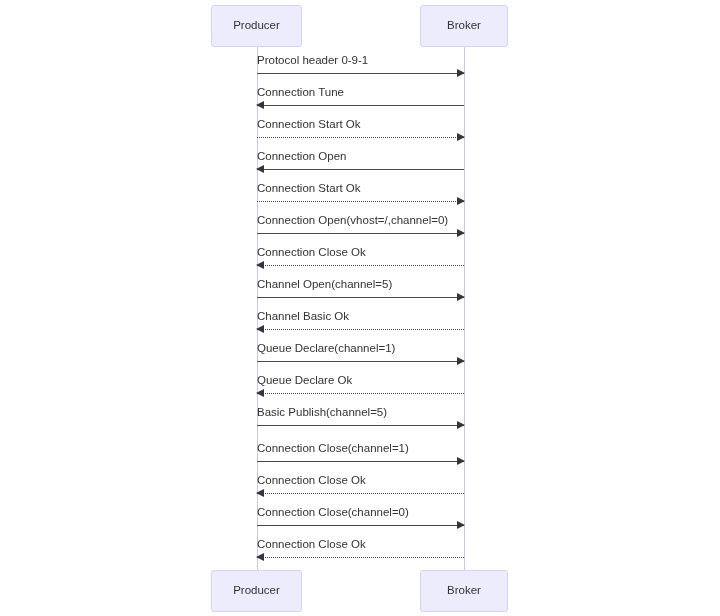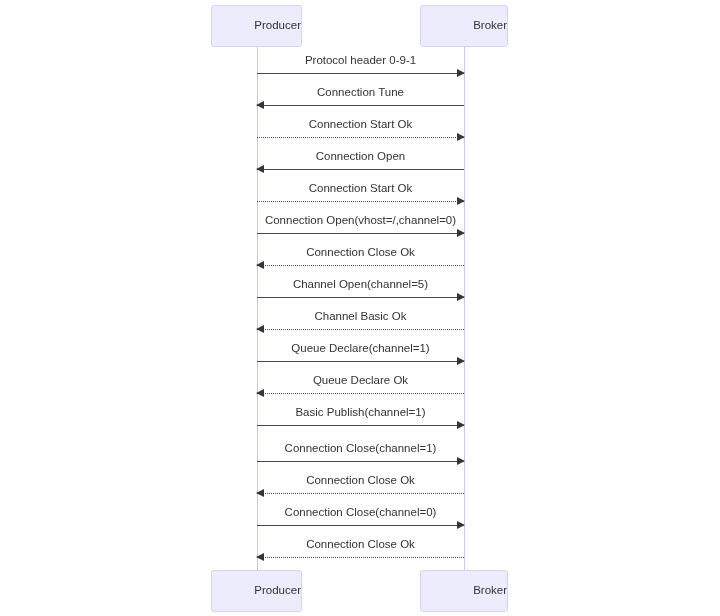--- a/index.html
+++ b/index.html
@@ -26,21 +26,21 @@
 
   
   .participant-box {
     position: absolute;
     box-sizing: border-box;
     background: #ECECFC;
     border: 1px solid #D4D4F5;
     border-radius: 3px;
     display: flex;
     align-items: center;
-    justify-content: flex-end;
+    justify-content: center;
   }
   .participant-label {
     font-size: 11.5px;
     color: #333333;
     line-height: 1;
     white-space: nowrap;
   }
 
   
   .lifeline {
@@ -51,21 +51,20 @@
 
   
   .message {
     position: absolute;
     height: 0;
   }
   .message-label {
     position: absolute;
     bottom: 7px;
     width: 100%;
-    text-align: center;
     font-size: 11.5px;
     color: #333333;
     line-height: 1;
     white-space: nowrap;
   }
   .message-line {
     position: absolute;
     left: 0;
     right: 0;
     top: 0;
@@ -159,21 +158,21 @@
       <div class="message-label">Queue Declare(channel=1)</div>
       <div class="message-line"></div>
       <div class="arrow-head right"></div>
     </div>
     <div class="message" style="left: 257px; width: 207px; top: 393px;">
       <div class="message-label">Queue Declare Ok</div>
       <div class="message-line dotted"></div>
       <div class="arrow-head left"></div>
     </div>
     <div class="message" style="left: 257px; width: 207px; top: 425px;">
-      <div class="message-label">Basic Publish(channel=1)</div>
+      <div class="message-label">Basic Publish(channel=5)</div>
       <div class="message-line"></div>
       <div class="arrow-head right"></div>
     </div>
     <div class="message" style="left: 257px; width: 207px; top: 461px;">
       <div class="message-label">Connection Close(channel=1)</div>
       <div class="message-line"></div>
       <div class="arrow-head right"></div>
     </div>
     <div class="message" style="left: 257px; width: 207px; top: 493px;">
       <div class="message-label">Connection Close Ok</div>

